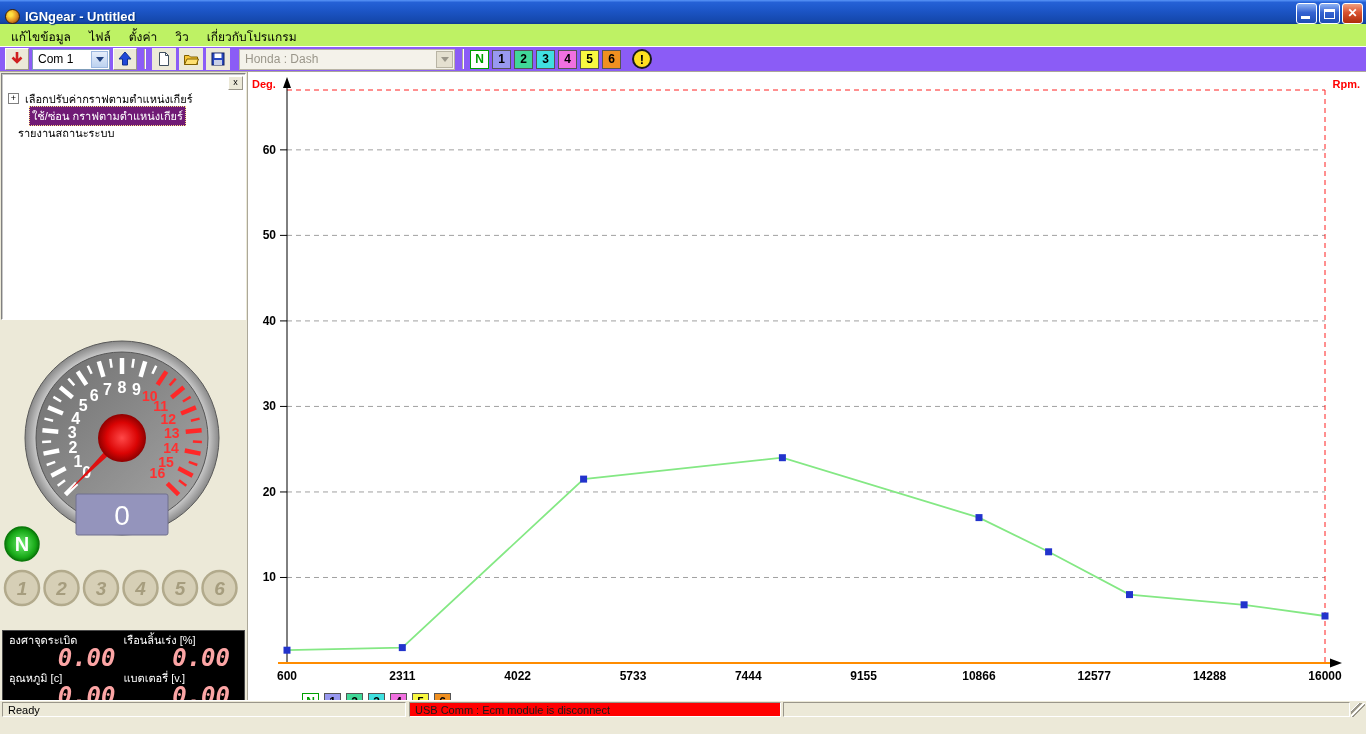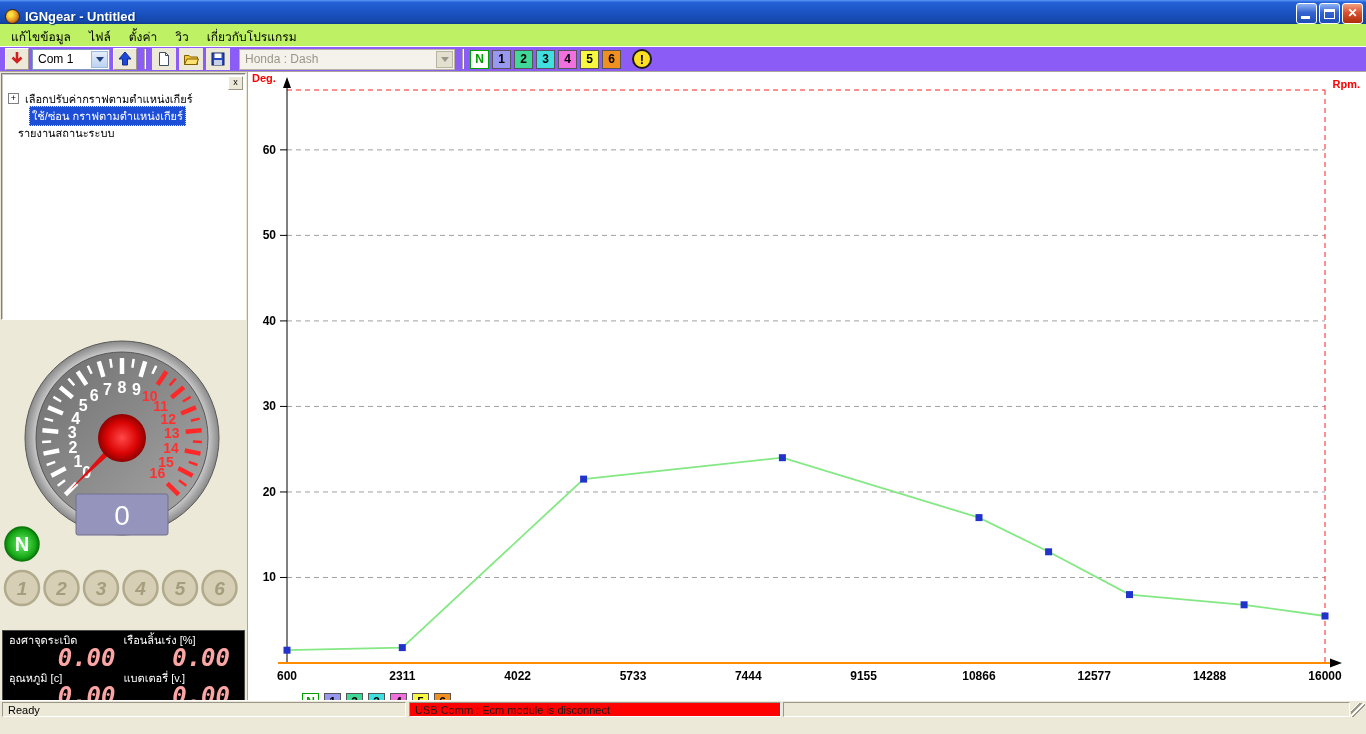--- a/index.html
+++ b/index.html
@@ -39,32 +39,32 @@
   
   .main{position:absolute;top:72px;left:0;right:0;bottom:18px;display:flex;}
   .left-panel{width:248px;background:#ece9d8;position:relative;border-right:1px solid #aca899;flex:none;}
   .tree-panel{position:absolute;top:1px;left:1px;right:1px;height:247px;background:#fff;border:1px solid #808080;border-right-color:#fff;border-bottom-color:#fff;box-shadow:inset 1px 1px 0 #c8c8c8;}
   .panel-close{position:absolute;top:2px;right:2px;width:15px;height:14px;border:1px solid;border-color:#fff #9a968a #9a968a #fff;background:#ece9d8;font-size:9px;line-height:11px;text-align:center;cursor:pointer;}
   .tree{padding-top:16px;font-size:11px;color:#000;}
   .tree-row{height:17px;display:flex;align-items:center;padding-left:14px;white-space:nowrap;cursor:default;}
   .tree-row.indent{padding-left:6px;}
   .expander{width:11px;height:11px;border:1px solid #808080;background:#fff;font-size:9px;line-height:9px;text-align:center;margin-right:4px;flex:none;}
   .tree-label{padding:0 2px;}
-  .tree-label.selected{background:#1d4ed8;color:#fff;border:1px dotted #f8e080;}
+  .tree-label.selected{background:#701a75;color:#fff;border:1px dotted #f8e080;}
 
   .gauge-region{position:absolute;top:248px;left:0;right:0;height:310px;background:#ece9d8;}
   .readout-panel{position:absolute;top:558px;left:2px;right:2px;bottom:2px;background:#000;border:1px solid #4a4a4a;}
   .readout-grid{display:grid;grid-template-columns:1fr 1fr;grid-template-rows:1fr 1fr;height:100%;padding:3px 6px;}
   .r-label{color:#fff;font-size:11px;line-height:12px;white-space:nowrap;}
   .r-value{color:#fca5a5;font-family:"DejaVu Sans Mono",monospace;font-size:24px;font-weight:bold;font-style:italic;text-align:right;line-height:1;padding-right:8px;}
 
   .chart-region{flex:1;position:relative;background:#fff;overflow:hidden;}
   #chart-svg{position:absolute;inset:0;width:100%;height:100%;font-family:"Liberation Sans",sans-serif;}
   .axis-label{position:absolute;font-size:11px;font-weight:bold;color:#ff0000;}
-  .axis-label.y{left:4px;top:0;}
+  .axis-label.y{left:4px;top:6px;}
   .axis-label.x{right:6px;top:6px;}
   .legend{position:absolute;left:54px;top:621px;display:flex;gap:5px;}
   .legend .gearbtn{width:17px;height:17px;}
 
   
   .statusbar{position:absolute;left:0;bottom:16px;width:100%;height:18px;background:#ece9d8;border-top:1px solid #fff;display:flex;align-items:center;font-size:11px;}
   .sb-sec{height:15px;margin:1px 1px 1px 2px;border:1px solid;border-color:#9a968a #fff #fff #9a968a;padding:0 5px;display:flex;align-items:center;white-space:nowrap;overflow:hidden;}
   .sb-ready{width:404px;}
   .sb-usb{width:372px;background:#ff0000;color:#1a1a1a;}
   .sb-fill{flex:1;height:15px;margin:1px;border:1px solid;border-color:#9a968a #fff #fff #9a968a;}

